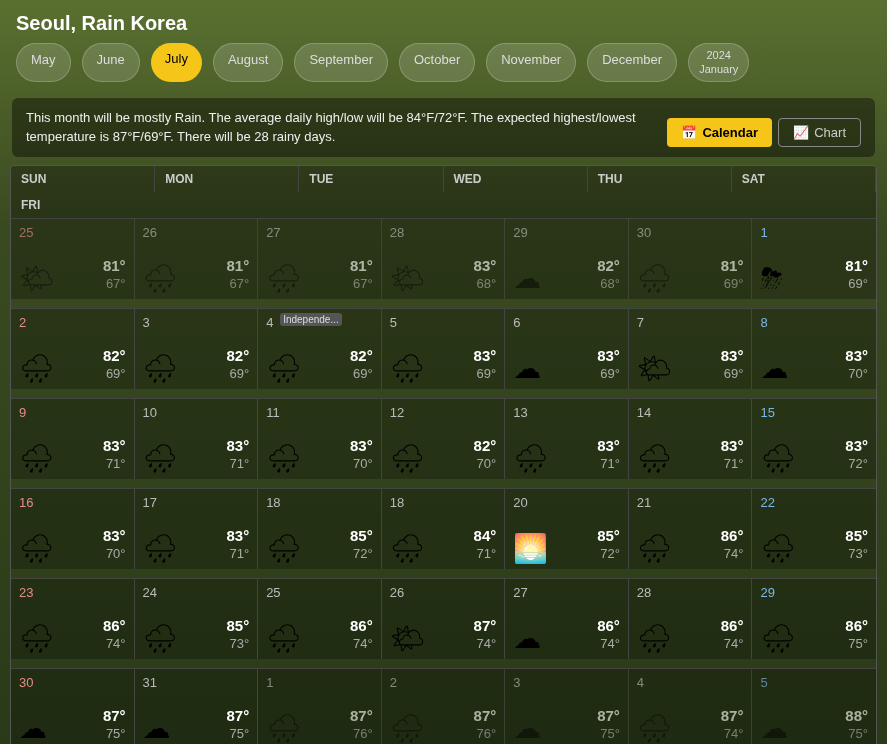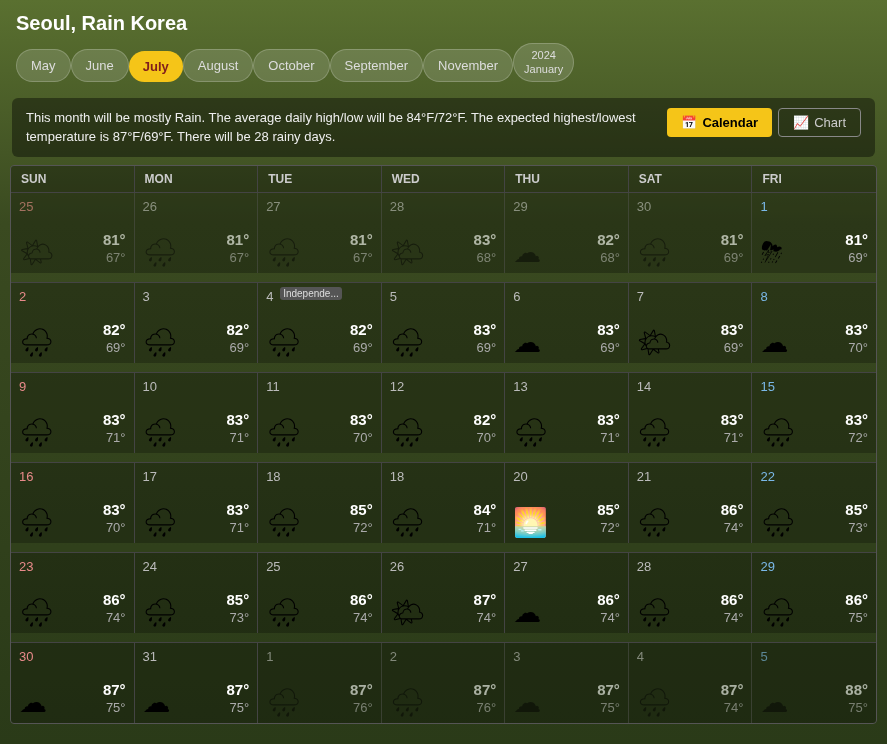--- a/index.html
+++ b/index.html
@@ -18,54 +18,53 @@
       padding: 12px 16px 8px;
     }
     .city-title {
       color: #fff;
       font-size: 20px;
       font-weight: bold;
       margin-bottom: 8px;
     }
     .month-tabs {
       display: flex;
-      gap: 0;
+      gap: 11px;
       flex-wrap: nowrap;
-      align-items: flex-end;
     }
     .month-tab {
       padding: 8px 14px;
       border-radius: 20px;
       cursor: pointer;
       font-size: 13px;
       font-weight: 500;
       color: #ddd;
       background: rgba(255,255,255,0.15);
       border: 1px solid rgba(255,255,255,0.2);
       white-space: nowrap;
     }
     .month-tab.active {
       background: #f5c518;
-      color: #7f1d1d;
-      font-weight: bold;
+      color: #000000;
+      font-weight: normal;
       border: none;
     }
     .month-tab.small {
       font-size: 11px;
       padding: 4px 10px;
       line-height: 1.3;
       text-align: center;
     }
     .info-bar {
       margin: 8px 12px;
       background: rgba(0,0,0,0.4);
       border-radius: 6px;
       padding: 10px 14px;
       display: flex;
-      align-items: flex-start;
+      align-items: flex-end;
       justify-content: space-between;
     }
     .info-text {
       color: #eee;
       font-size: 13px;
       flex: 1;
       line-height: 1.5;
     }
     .view-buttons {
       display: flex;
@@ -93,21 +92,21 @@
       border: 1px solid #888;
     }
     .calendar-grid {
       margin: 6px 10px;
       border: 1px solid #555;
       border-radius: 4px;
       overflow: hidden;
     }
     .day-headers {
       display: grid;
-      grid-template-columns: repeat(7, 1fr);
+      grid-template-columns: repeat(6, 1fr);
       background: rgba(0,0,0,0.3);
     }
     .day-header {
       padding: 6px 10px;
       color: #ccc;
       font-size: 12px;
       font-weight: bold;
       border-right: 1px solid #444;
     }
     .day-header:last-child { border-right: none; }
@@ -186,23 +185,24 @@
 <body>
 
 <div class="bg-overlay">
   <div class="header">
     <div class="city-title">Seoul, Rain Korea</div>
     <div class="month-tabs">
       <div class="month-tab">May</div>
       <div class="month-tab">June</div>
       <div class="month-tab active">July</div>
       <div class="month-tab">August</div>
+      <div class="month-tab">September</div>
       <div class="month-tab">October</div>
-      <div class="month-tab">September</div>
       <div class="month-tab">November</div>
+      <div class="month-tab">December</div>
       <div class="month-tab small">2024<br>January</div>
     </div>
   </div>
 
   <div class="info-bar">
     <div class="info-text">This month will be mostly Rain. The average daily high/low will be 84°F/72°F. The expected highest/lowest temperature is 87°F/69°F. There will be 28 rainy days.</div>
     <div class="view-buttons">
       <button class="view-btn active">
         <span>📅</span>
         <span>Calendar</span>

